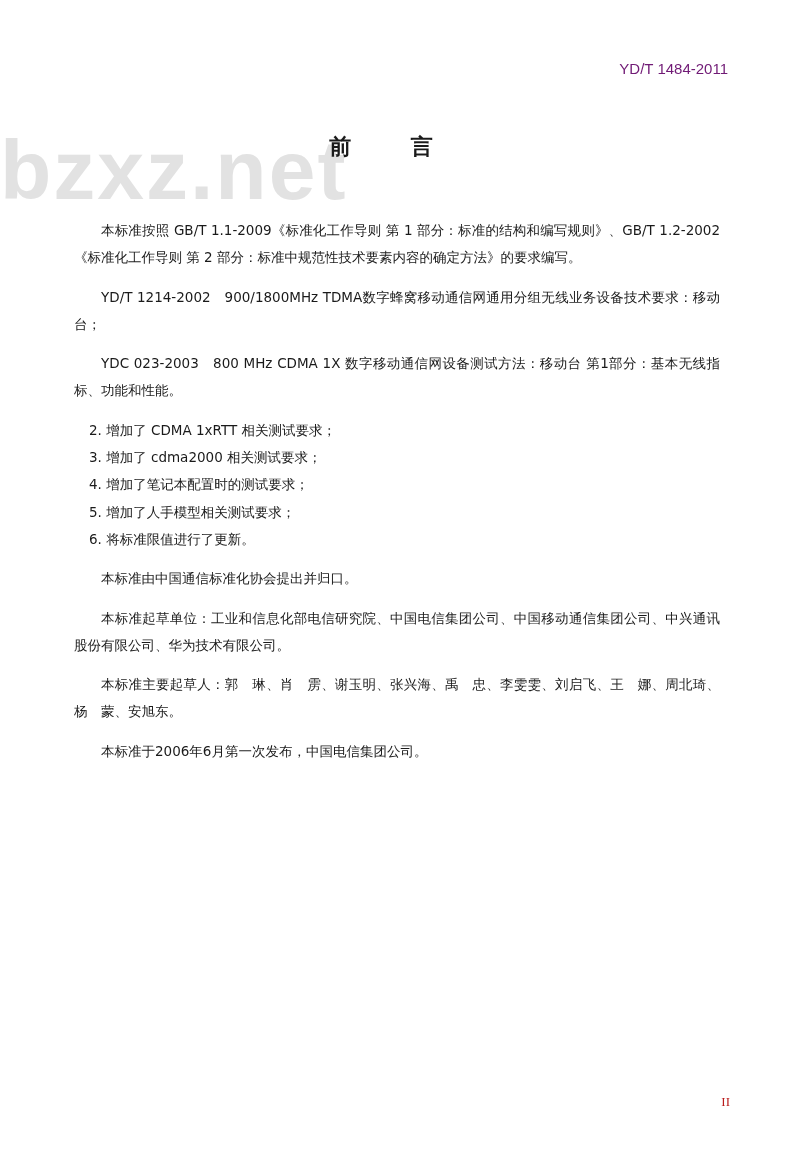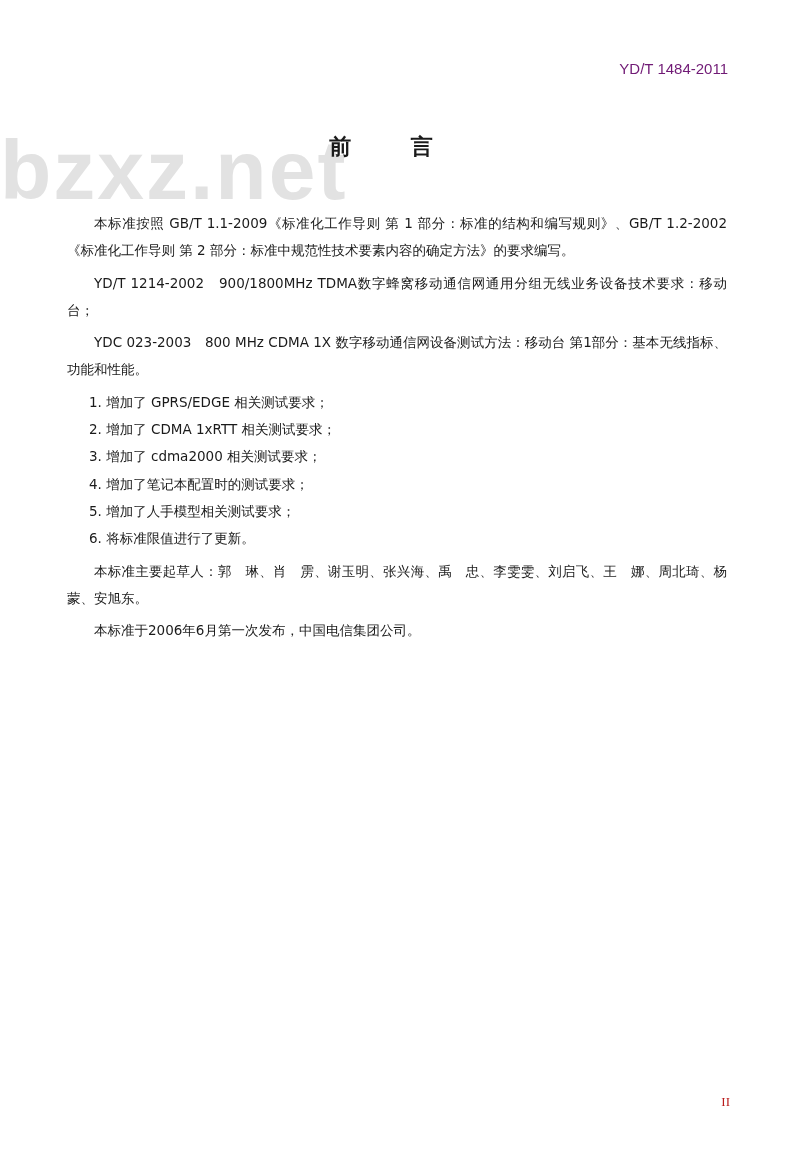--- a/index.html
+++ b/index.html
@@ -19,41 +19,42 @@
     .title {
       position: absolute; top: 132px; left: 0; width: 762px; text-align: center;
       font-family: "DejaVu Sans", sans-serif; font-weight: bold; font-size: 22px; letter-spacing: 26px;
       z-index: 1; padding-left: 26px; box-sizing: border-box;
     }
     .body {
       position: absolute; top: 205px; left: 62px; width: 670px; z-index: 1;
       font-size: 13.5px; line-height: 27.3px;
       font-family: "DejaVu Sans", sans-serif;
     }
-    .p { text-indent: 2em; margin: 5px; text-align: justify; }
+    .p { text-indent: 2em; margin: 12px; text-align: justify; }
     .li { margin: 0; padding-left: 2em; }
     .page-no {
       position: absolute; top: 1094px; right: 70px;
       font-family: "Liberation Serif", "DejaVu Serif", serif; font-size: 13px; color: #b91c1c;
     }
   </style>
 </head>
 <body>
 
 <div class="std-code">YD/T 1484-2011</div>
 <div class="watermark">bzxz.net</div>
 <div class="title">前 言</div>
 
 <div class="body">
   <p class="p">本标准按照 GB/T 1.1-2009《标准化工作导则 第 1 部分：标准的结构和编写规则》、GB/T 1.2-2002《标准化工作导则 第 2 部分：标准中规范性技术要素内容的确定方法》的要求编写。</p>
   <p class="p">YD/T 1214-2002　900/1800MHz TDMA数字蜂窝移动通信网通用分组无线业务设备技术要求：移动台；</p>
   <p class="p">YDC 023-2003　800 MHz CDMA 1X 数字移动通信网设备测试方法：移动台 第1部分：基本无线指标、功能和性能。</p>
-  <p class="li">1. 增加了 GPRS/EDGE 相关测试要求；</p>
   <p class="li">2. 增加了 CDMA 1xRTT 相关测试要求；</p>
   <p class="li">3. 增加了 cdma2000 相关测试要求；</p>
   <p class="li">4. 增加了笔记本配置时的测试要求；</p>
   <p class="li">5. 增加了人手模型相关测试要求；</p>
   <p class="li">6. 将标准限值进行了更新。</p>
+  <p class="p">本标准由中国通信标准化协会提出并归口。</p>
+  <p class="p">本标准起草单位：工业和信息化部电信研究院、中国电信集团公司、中国移动通信集团公司、中兴通讯股份有限公司、华为技术有限公司。</p>
   <p class="p">本标准主要起草人：郭　琳、肖　雳、谢玉明、张兴海、禹　忠、李雯雯、刘启飞、王　娜、周北琦、杨　蒙、安旭东。</p>
   <p class="p">本标准于2006年6月第一次发布，中国电信集团公司。</p>
 </div>
 
 <div class="page-no">II</div>
 
 </body></html>

